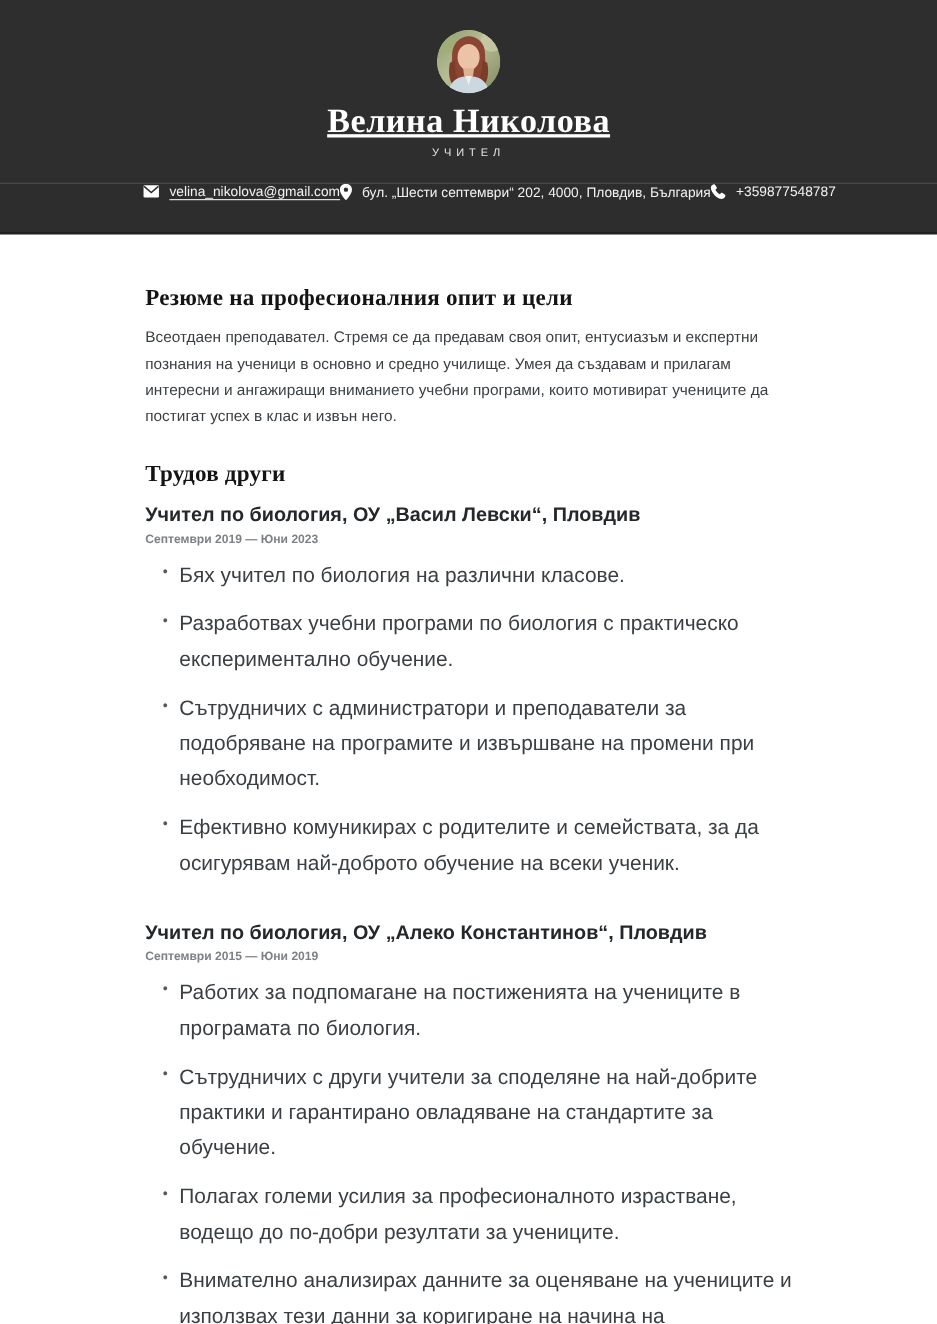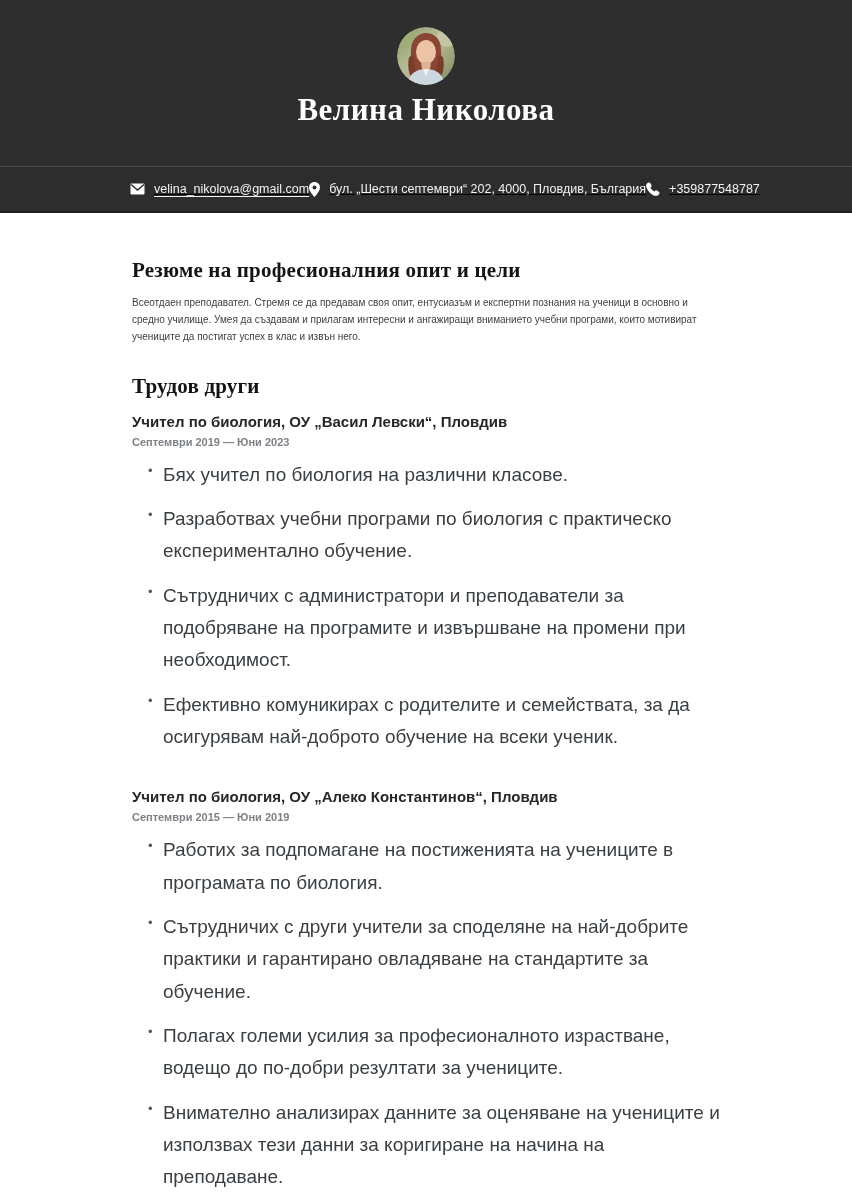--- a/index.html
+++ b/index.html
@@ -27,57 +27,56 @@
     height:167px;
     border-bottom:1px solid var(--separator);
   }
   .avatar{
     width:58px;height:58px;border-radius:50%;overflow:hidden;
     margin:0 auto 8px auto;display:block;
   }
   .hero-name{
     font-family:"Liberation Serif","DejaVu Serif",serif;
     font-weight:700;font-size:31px;color:var(--white);
-    letter-spacing:.5px;line-height:1.1;
+    letter-spacing:.5px;line-height:1.1;text-decoration:underline;
   }
   .hero-role{
     margin-top:7px;font-size:10px;color:#e6e6e6;
     letter-spacing:4.5px;font-weight:400;
   }
   
   .contactbar{
     background:var(--contact-bg);
     height:46px;
-    display:flex;align-items:center;justify-content:space-between;
+    display:flex;align-items:flex-start;justify-content:space-between;
     padding:0 130px;
     border-bottom:2px solid #202020;
-    text-decoration:underline;
   }
   .contact-item{
     display:flex;align-items:center;gap:9px;
     color:#f2f2f2;font-size:12.5px;text-decoration:none;white-space:nowrap;
   }
   .contact-item .icon{display:inline-flex;flex:0 0 auto;}
   .contact-item svg{display:block;}
   .contact-link-text{text-decoration:underline;text-underline-offset:3px;}
   
   main{padding:45px 130px 60px 132px;}
   .section-title{
     font-family:"Liberation Serif","DejaVu Serif",serif;
     font-weight:700;font-size:21px;color:var(--heading-color);
     letter-spacing:.2px;
   }
   .summary-text{
-    margin-top:11px;font-size:10px;line-height:1.72;color:var(--body-color);
+    margin-top:11px;font-size:14px;line-height:1.72;color:var(--body-color);
   }
   .section{margin-top:28px;}
   .entry{margin-top:13px;}
   .entry + .entry{margin-top:34px;}
   .entry-title{
-    font-size:15px;font-weight:700;color:#24282b;line-height:1.35;
+    font-size:18px;font-weight:700;color:#24282b;line-height:1.35;
   }
   .entry-dates{
     margin-top:4px;font-size:11px;color:var(--muted-color);font-weight:bold;
   }
   ul.bullets{margin-top:11px;list-style:none;}
   ul.bullets li{
     position:relative;
     padding-left:31px;
     font-size:19px;line-height:1.7;color:var(--body-color);
     margin-bottom:12px;
@@ -117,20 +116,21 @@
 
           <ellipse cx="29" cy="25" rx="10" ry="12" fill="#ecc3a6"></ellipse>
           <path d="M24 35 L34 35 L33 42 L25 42 Z" fill="#e0b294"></path>
 
           <path d="M10 58 C12 46 20 42 29 42 C38 42 46 46 48 58 Z" fill="#ccd8e0"></path>
           <path d="M26 42 L32 42 L29 50 Z" fill="#f4efe8"></path>
         </g>
       </svg>
     </span>
     <h1 class="hero-name">Велина Николова</h1>
+    <div class="hero-role">УЧИТЕЛ</div>
   </header>
 
   <div class="contactbar">
 
     <a class="contact-item" href="#">
       <span class="icon">
         <svg width="15" height="12" viewBox="0 0 15 12">
           <rect x="0.5" y="0.5" width="14" height="11" rx="1.2" fill="#ffffff"></rect>
           <path d="M1 1.5 L7.5 7 L14 1.5" fill="none" stroke="#2d2d2d" stroke-width="1.4"></path>
         </svg>

